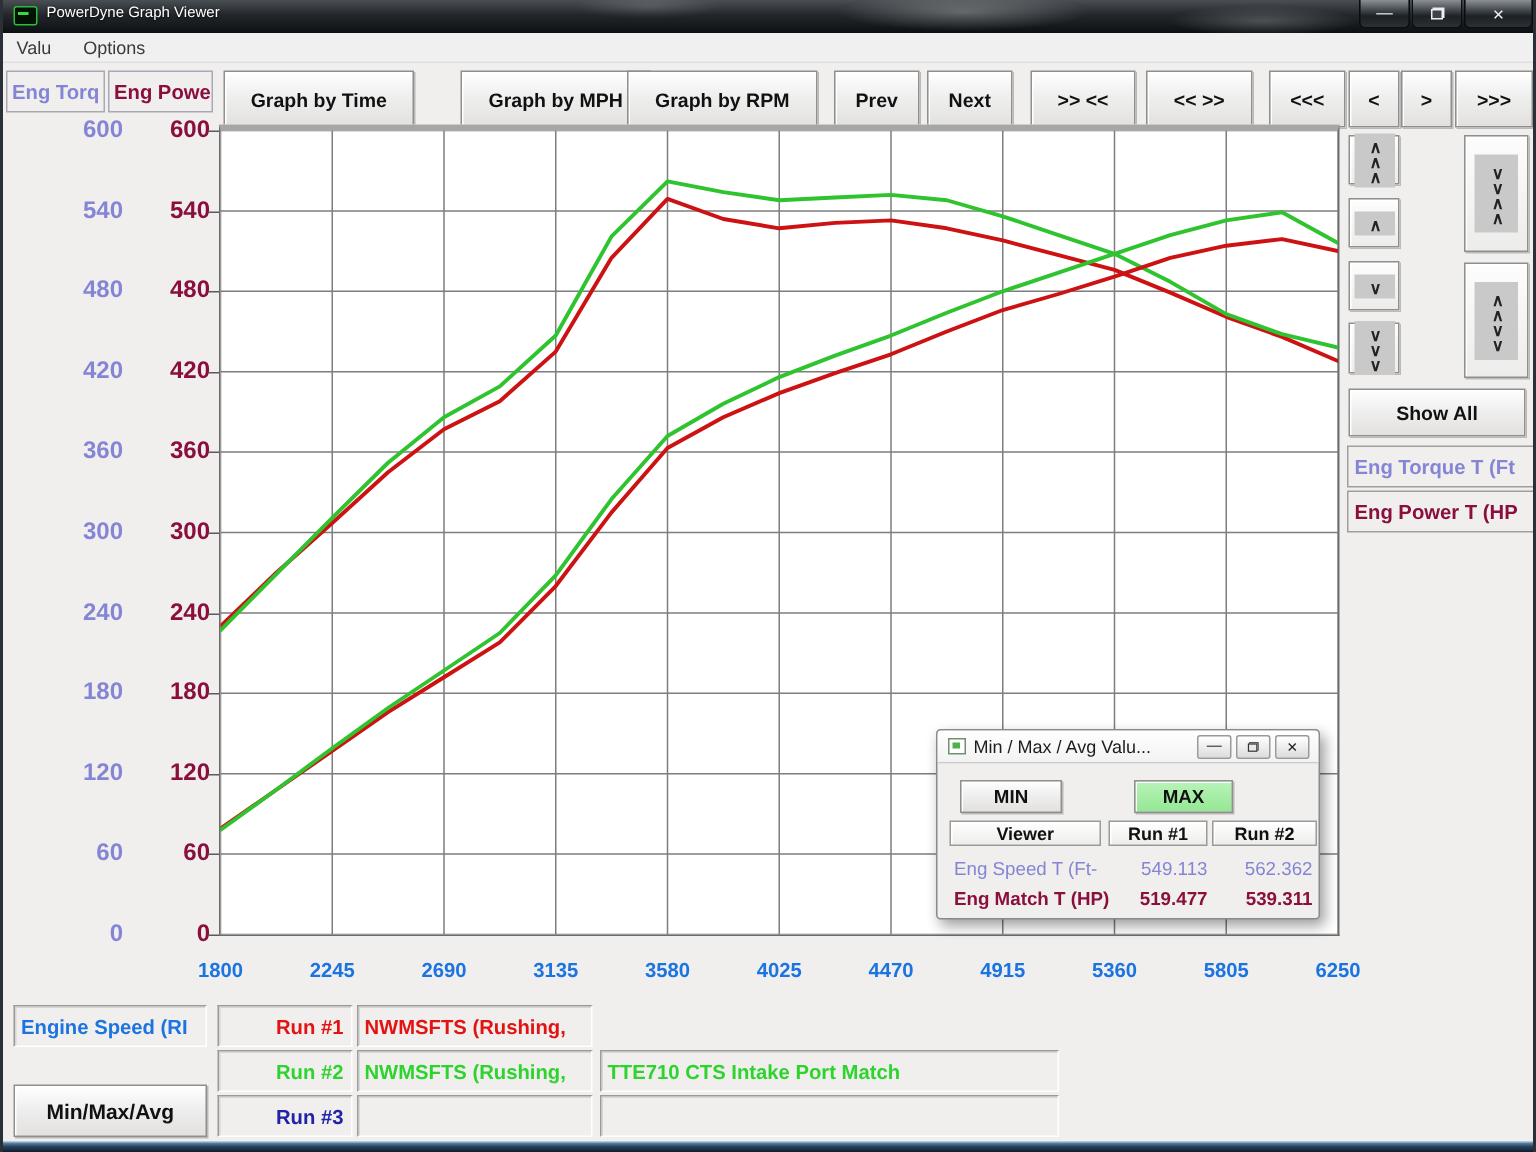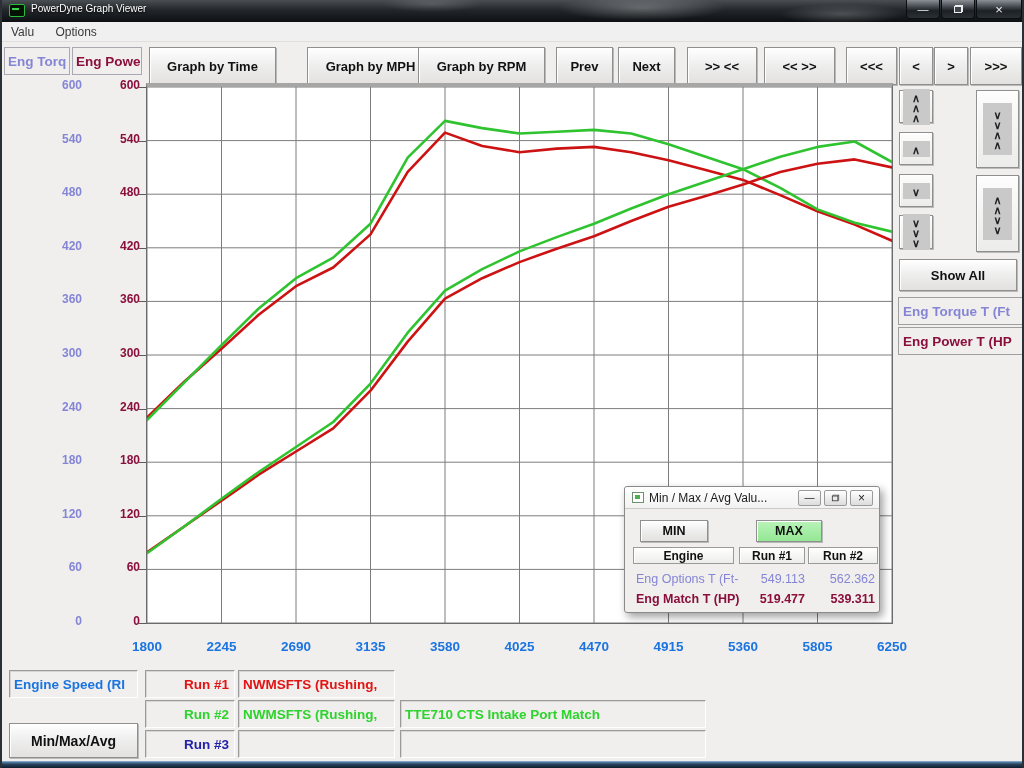--- a/index.html
+++ b/index.html
@@ -91,21 +91,21 @@
     background:linear-gradient(#ffffff,#ededeb); border:1px solid #9a9a9a;
     box-shadow:inset 1px 1px 0 #fff; font-size:12px; font-weight:bold; color:#111; }
   .mmrow { position:absolute; left:0; width:256px; height:18px; font-size:12.5px; }
   .mmrow .ch { position:absolute; left:11px; top:2px; white-space:nowrap; }
   .mmrow .v1 { position:absolute; left:118px; width:62px; top:2px; text-align:right; }
   .mmrow .v2 { position:absolute; left:190px; width:60px; top:2px; text-align:right; }
 
   
   .xlabel { position:absolute; width:48px; text-align:center; font-size:13.5px; font-weight:bold;
     color:var(--label-blue,#1b74e0); }
-  .ylabel { position:absolute; width:44px; text-align:right; font-size:12px; font-weight:bold; }
+  .ylabel { position:absolute; width:44px; text-align:right; font-size:16px; font-weight:bold; }
   .ylabel.lav { color:var(--label-lavender,#8585d6); }
   .ylabel.mar { color:var(--label-maroon,#8a0f3d); }
   .ytick { position:absolute; width:7px; height:1px; background:#5a5a5a; }
   .runlabel { justify-content:flex-end; padding-right:5px; font-size:13.5px; font-weight:bold;
     display:flex; align-items:center; }
   .boxtext { display:flex; align-items:center; padding-left:4px; font-size:13.5px; font-weight:bold; }
 
   .bottom-edge { position:absolute; left:0; bottom:0; width:1024px; height:7px;
     background:linear-gradient(#5a82a8, #27415c 40%, #101d2b); border-top:1px solid #7fa3c4; }
 </style>
@@ -229,25 +229,25 @@
         <span class="mmb">
             <span class="restore-ico"></span>
           </span>
         <span class="mmb">
             <span style="font-size:12px;">×</span>
           </span>
       </span>
     </div>
     <div class="btn minbtn" style="font-size:12.5px;">MIN</div>
     <div class="btn maxbtn" style="font-size:12.5px;">MAX</div>
-    <div class="mmhead" style="left:8px;  width:101px;">Engine</div>
+    <div class="mmhead" style="left:8px;  width:101px;">Viewer</div>
     <div class="mmhead" style="left:114px; width:66px;">Run #1</div>
     <div class="mmhead" style="left:183px; width:70px;">Run #2</div>
     <div class="mmrow" style="top:83px;">
-      <span class="ch" style="color: rgb(133, 133, 214);">Eng Options T (Ft-</span>
+      <span class="ch" style="color: rgb(133, 133, 214);">Eng Speed T (Ft-</span>
       <span class="v1" style="color: rgb(133, 133, 214);">549.113</span>
       <span class="v2" style="color: rgb(133, 133, 214);">562.362</span>
     </div>
     <div class="mmrow" style="top:103px; font-weight:bold;">
       <span class="ch" style="color: rgb(138, 15, 61);">Eng Match T (HP)</span>
       <span class="v1" style="color: rgb(138, 15, 61);">519.477</span>
       <span class="v2" style="color: rgb(138, 15, 61);">539.311</span>
     </div>
   </div>
 

